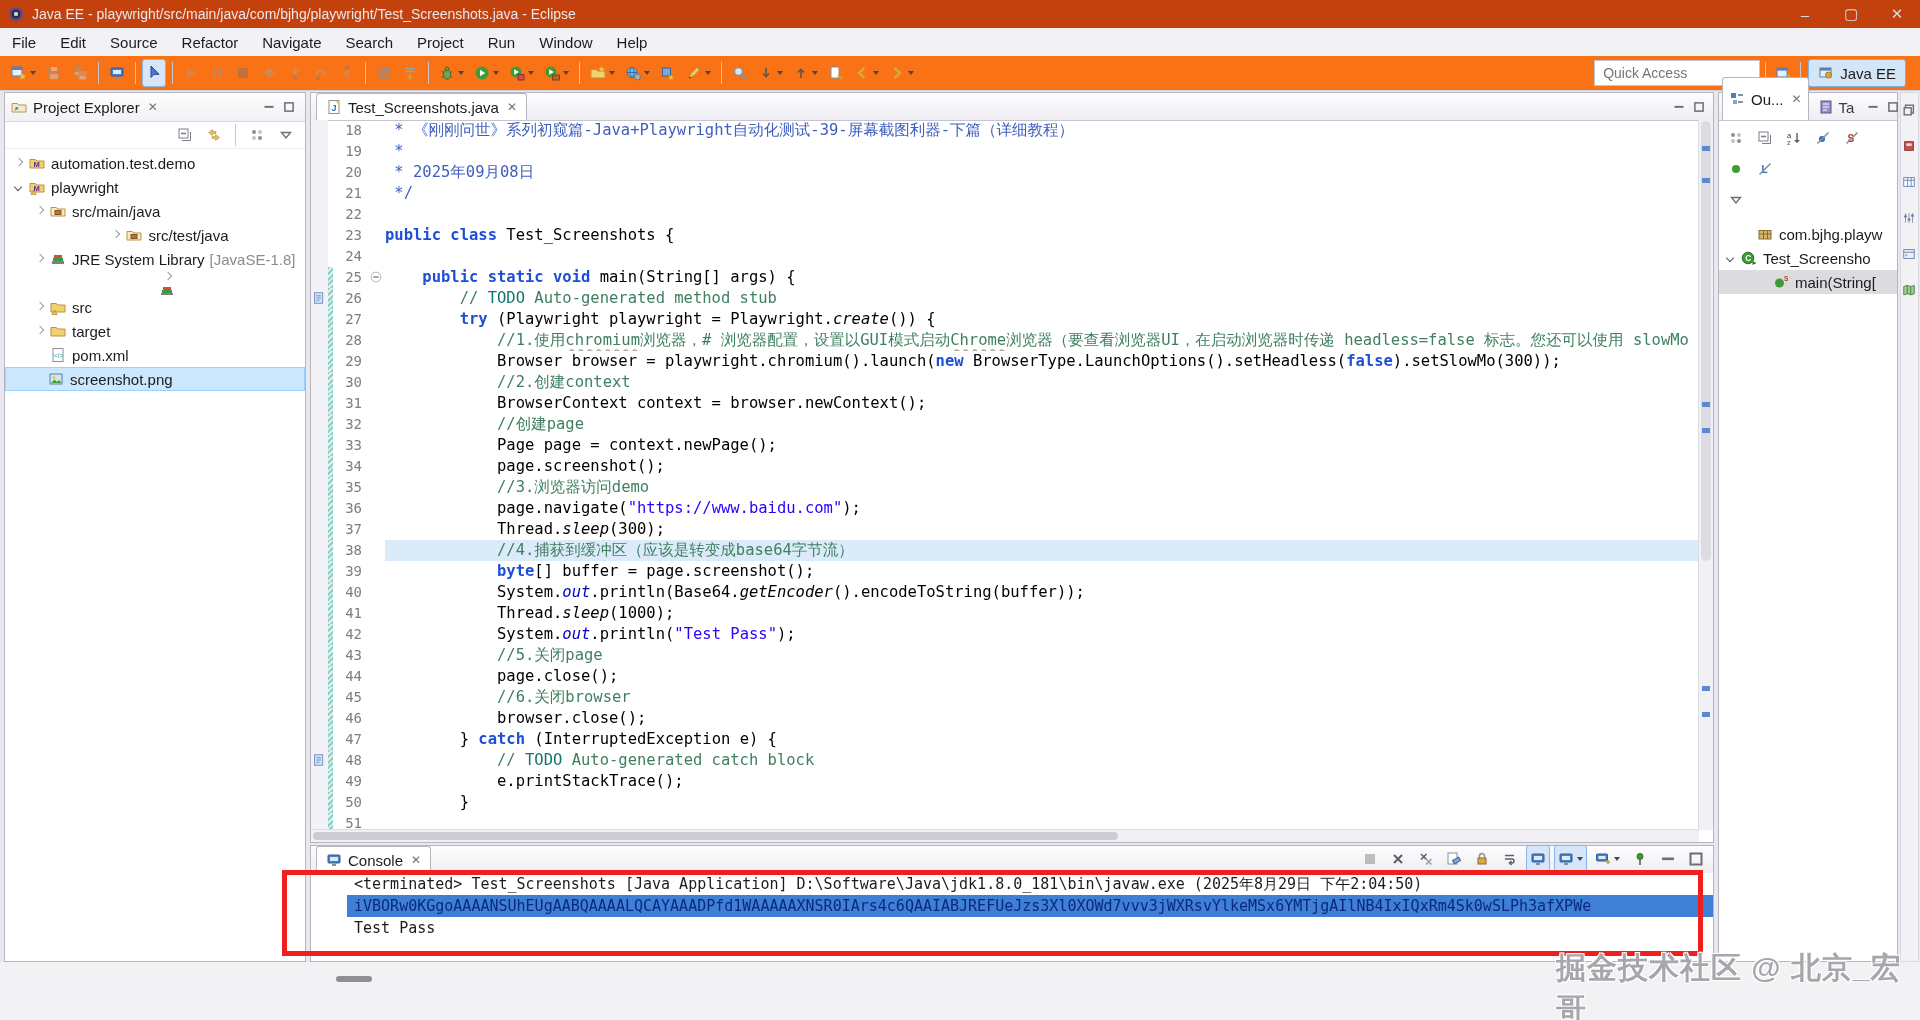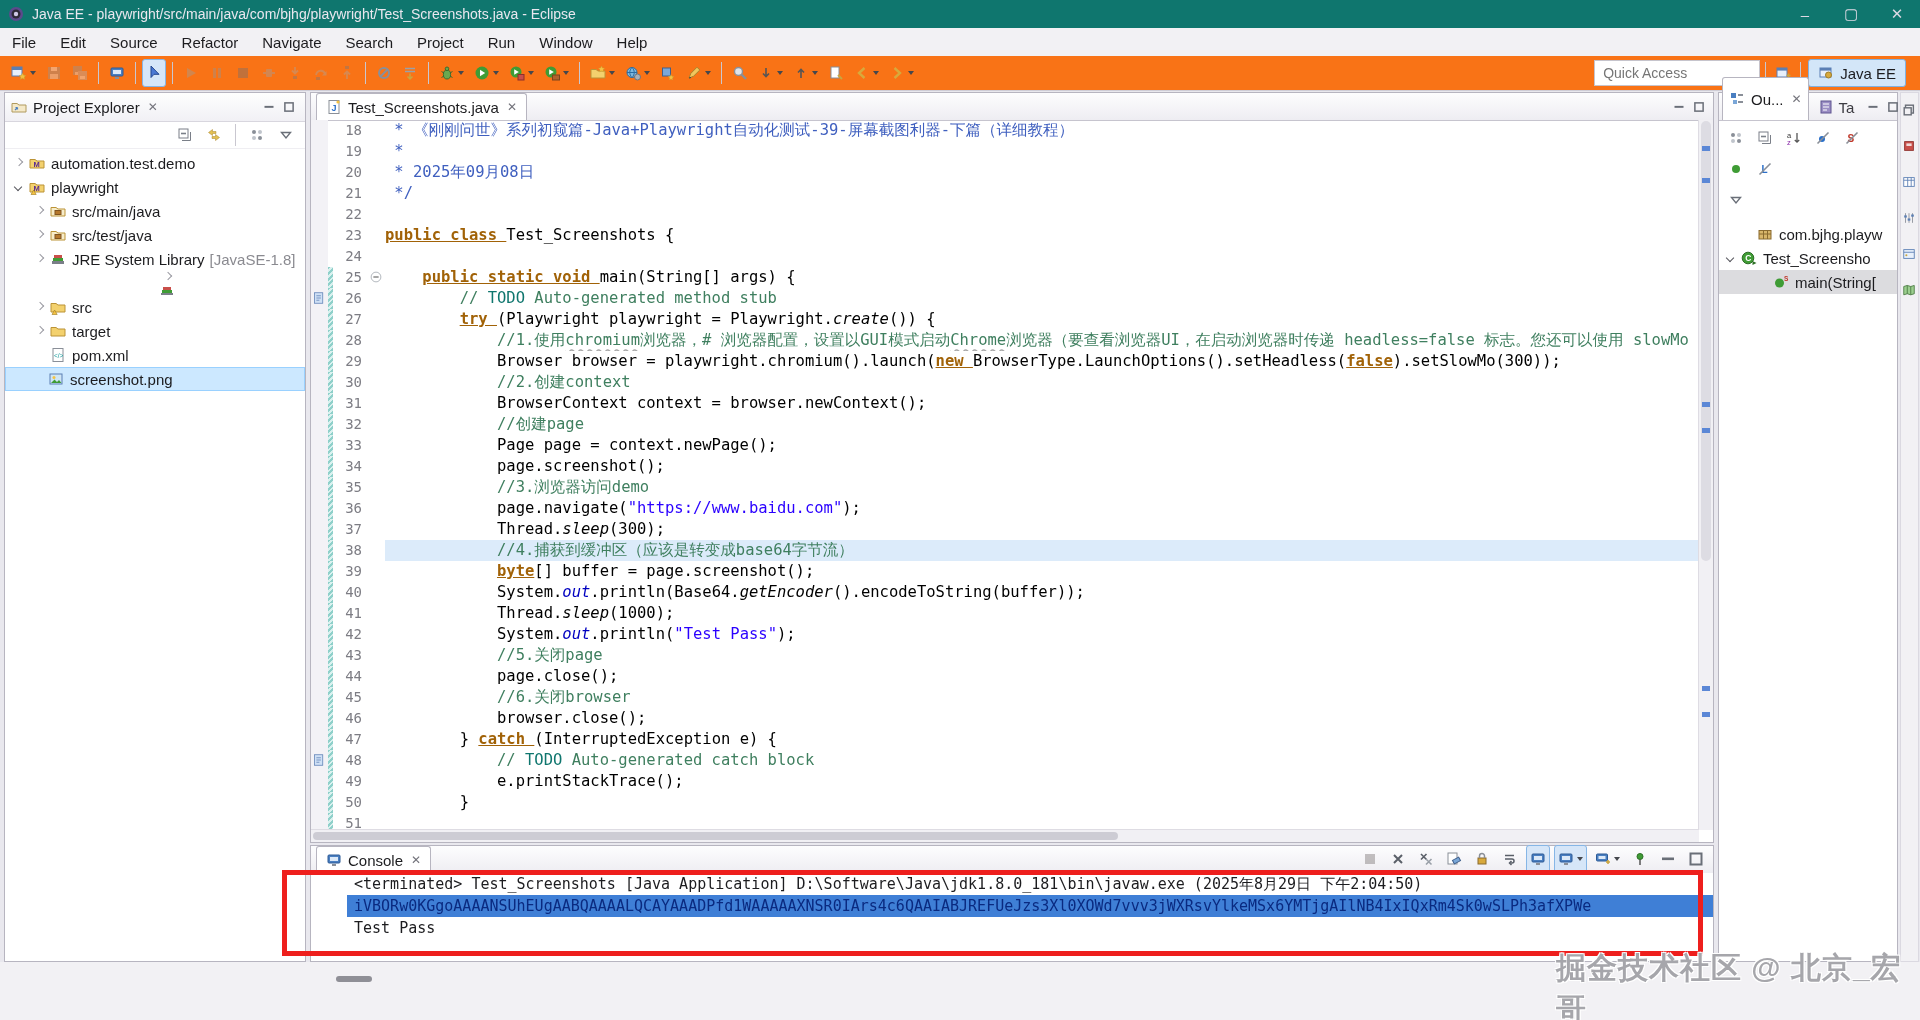--- a/index.html
+++ b/index.html
@@ -1,20 +1,20 @@
 <!DOCTYPE html>
 <html><head>
 <meta charset="utf-8">
 <style>
   html,body{margin:0;padding:0;}
   body{width:1920px;height:1020px;position:relative;overflow:hidden;background:#e9e8ee;
        font-family:"Liberation Sans",sans-serif;color:#1c1c1f;}
 
   
-  .titlebar{position:absolute;left:0;top:0;width:1920px;height:28px;background:#0f766e;
+  .titlebar{position:absolute;left:0;top:0;width:1920px;height:28px;background:#c2410c;
             color:#e9e7ef;display:flex;align-items:center;font-size:14px;}
   .tb-logo{width:18px;height:18px;margin:0 8px 0 8px;flex:none;}
   .win-btns{margin-left:auto;display:flex;height:100%;}
   .win-btn{width:46px;display:flex;align-items:center;justify-content:center;font-size:15px;color:#dcd9e4;}
 
   
   .menubar{position:absolute;left:0;top:28px;width:1920px;height:28px;background:#f2f1f4;
            display:flex;align-items:center;font-size:15px;border-bottom:5px solid #737373;}
   .menu-item{padding:0 12px;}
 
@@ -78,21 +78,21 @@
   .taskico{position:absolute;left:2px;top:4px;line-height:0;}
   .taskico svg{width:12px;height:12px;}
   .cell-diff{width:5px;flex:none;}
   .cell-diff.diffon{background:repeating-linear-gradient(135deg,#8fd0ca 0 2px,#daf1ef 2px 4px);}
   .cell-num{width:36px;flex:none;text-align:right;padding-right:7px;color:#7d7d84;font-size:14px;box-sizing:border-box;}
   .cell-fold{width:16px;flex:none;position:relative;line-height:0;}
   .cell-fold svg{width:12px;height:12px;position:absolute;left:1px;top:4px;}
   .cell-code{flex:1;overflow:hidden;color:#000;}
   .cell-code.hlline{background:#dcebfa;}
   .seg-p{color:#000;}
-  .seg-k{color:#a16207;font-weight:bold;text-decoration:underline;}
+  .seg-k{color:#1d4ed8;font-weight:bold;}
   .seg-c{color:#3f7f5f;}
   .seg-j{color:#3f5fbf;}
   .seg-s{color:#2a00ff;}
   .seg-t{color:#0f766e;font-weight:normal;}
   .seg-f{color:#0000c0;font-style:italic;}
   .seg-m{font-style:italic;}
   .seg-w{color:#3f7f5f;text-decoration:underline wavy #a8a8a8;text-underline-offset:3px;}
   #ed-vscroll{position:absolute;right:0;top:27px;width:14px;bottom:12px;background:#f1f0f4;border-left:1px solid #dedce3;}
   .vthumb{position:absolute;left:2px;right:2px;top:1px;height:62%;background:#dddce3;border-radius:5px;}
   .vmark{position:absolute;left:3px;width:8px;height:5px;background:#5b87d6;}
@@ -439,21 +439,21 @@
         <span>playwright</span>
       </div>
       <div class="trow" style="padding-left: 29px;">
         <span class="chev col"></span>
         <span class="ticon"><svg viewBox="0 0 16 16" xmlns="http://www.w3.org/2000/svg">
             <path d="M1 4.5h5l2 1.5h7v7H1z" fill="#f7ecc9" stroke="#bb9336"></path>
             <rect x="5" y="7.5" width="6" height="4" fill="#b5782d" stroke="#815420"></rect>
           </svg></span>
         <span>src/main/java</span>
       </div>
-      <div class="trow" style="padding-left: 29px;">
+      <div class="trow" style="padding-left: 29px; justify-content: center;">
         <span class="chev col"></span>
         <span class="ticon"><svg viewBox="0 0 16 16" xmlns="http://www.w3.org/2000/svg">
             <path d="M1 4.5h5l2 1.5h7v7H1z" fill="#f7ecc9" stroke="#bb9336"></path>
             <rect x="5" y="7.5" width="6" height="4" fill="#b5782d" stroke="#815420"></rect>
           </svg></span>
         <span>src/test/java</span>
       </div>
       <div class="trow" style="padding-left: 29px;">
         <span class="chev col"></span>
         <span class="ticon"><svg viewBox="0 0 16 16" xmlns="http://www.w3.org/2000/svg">

